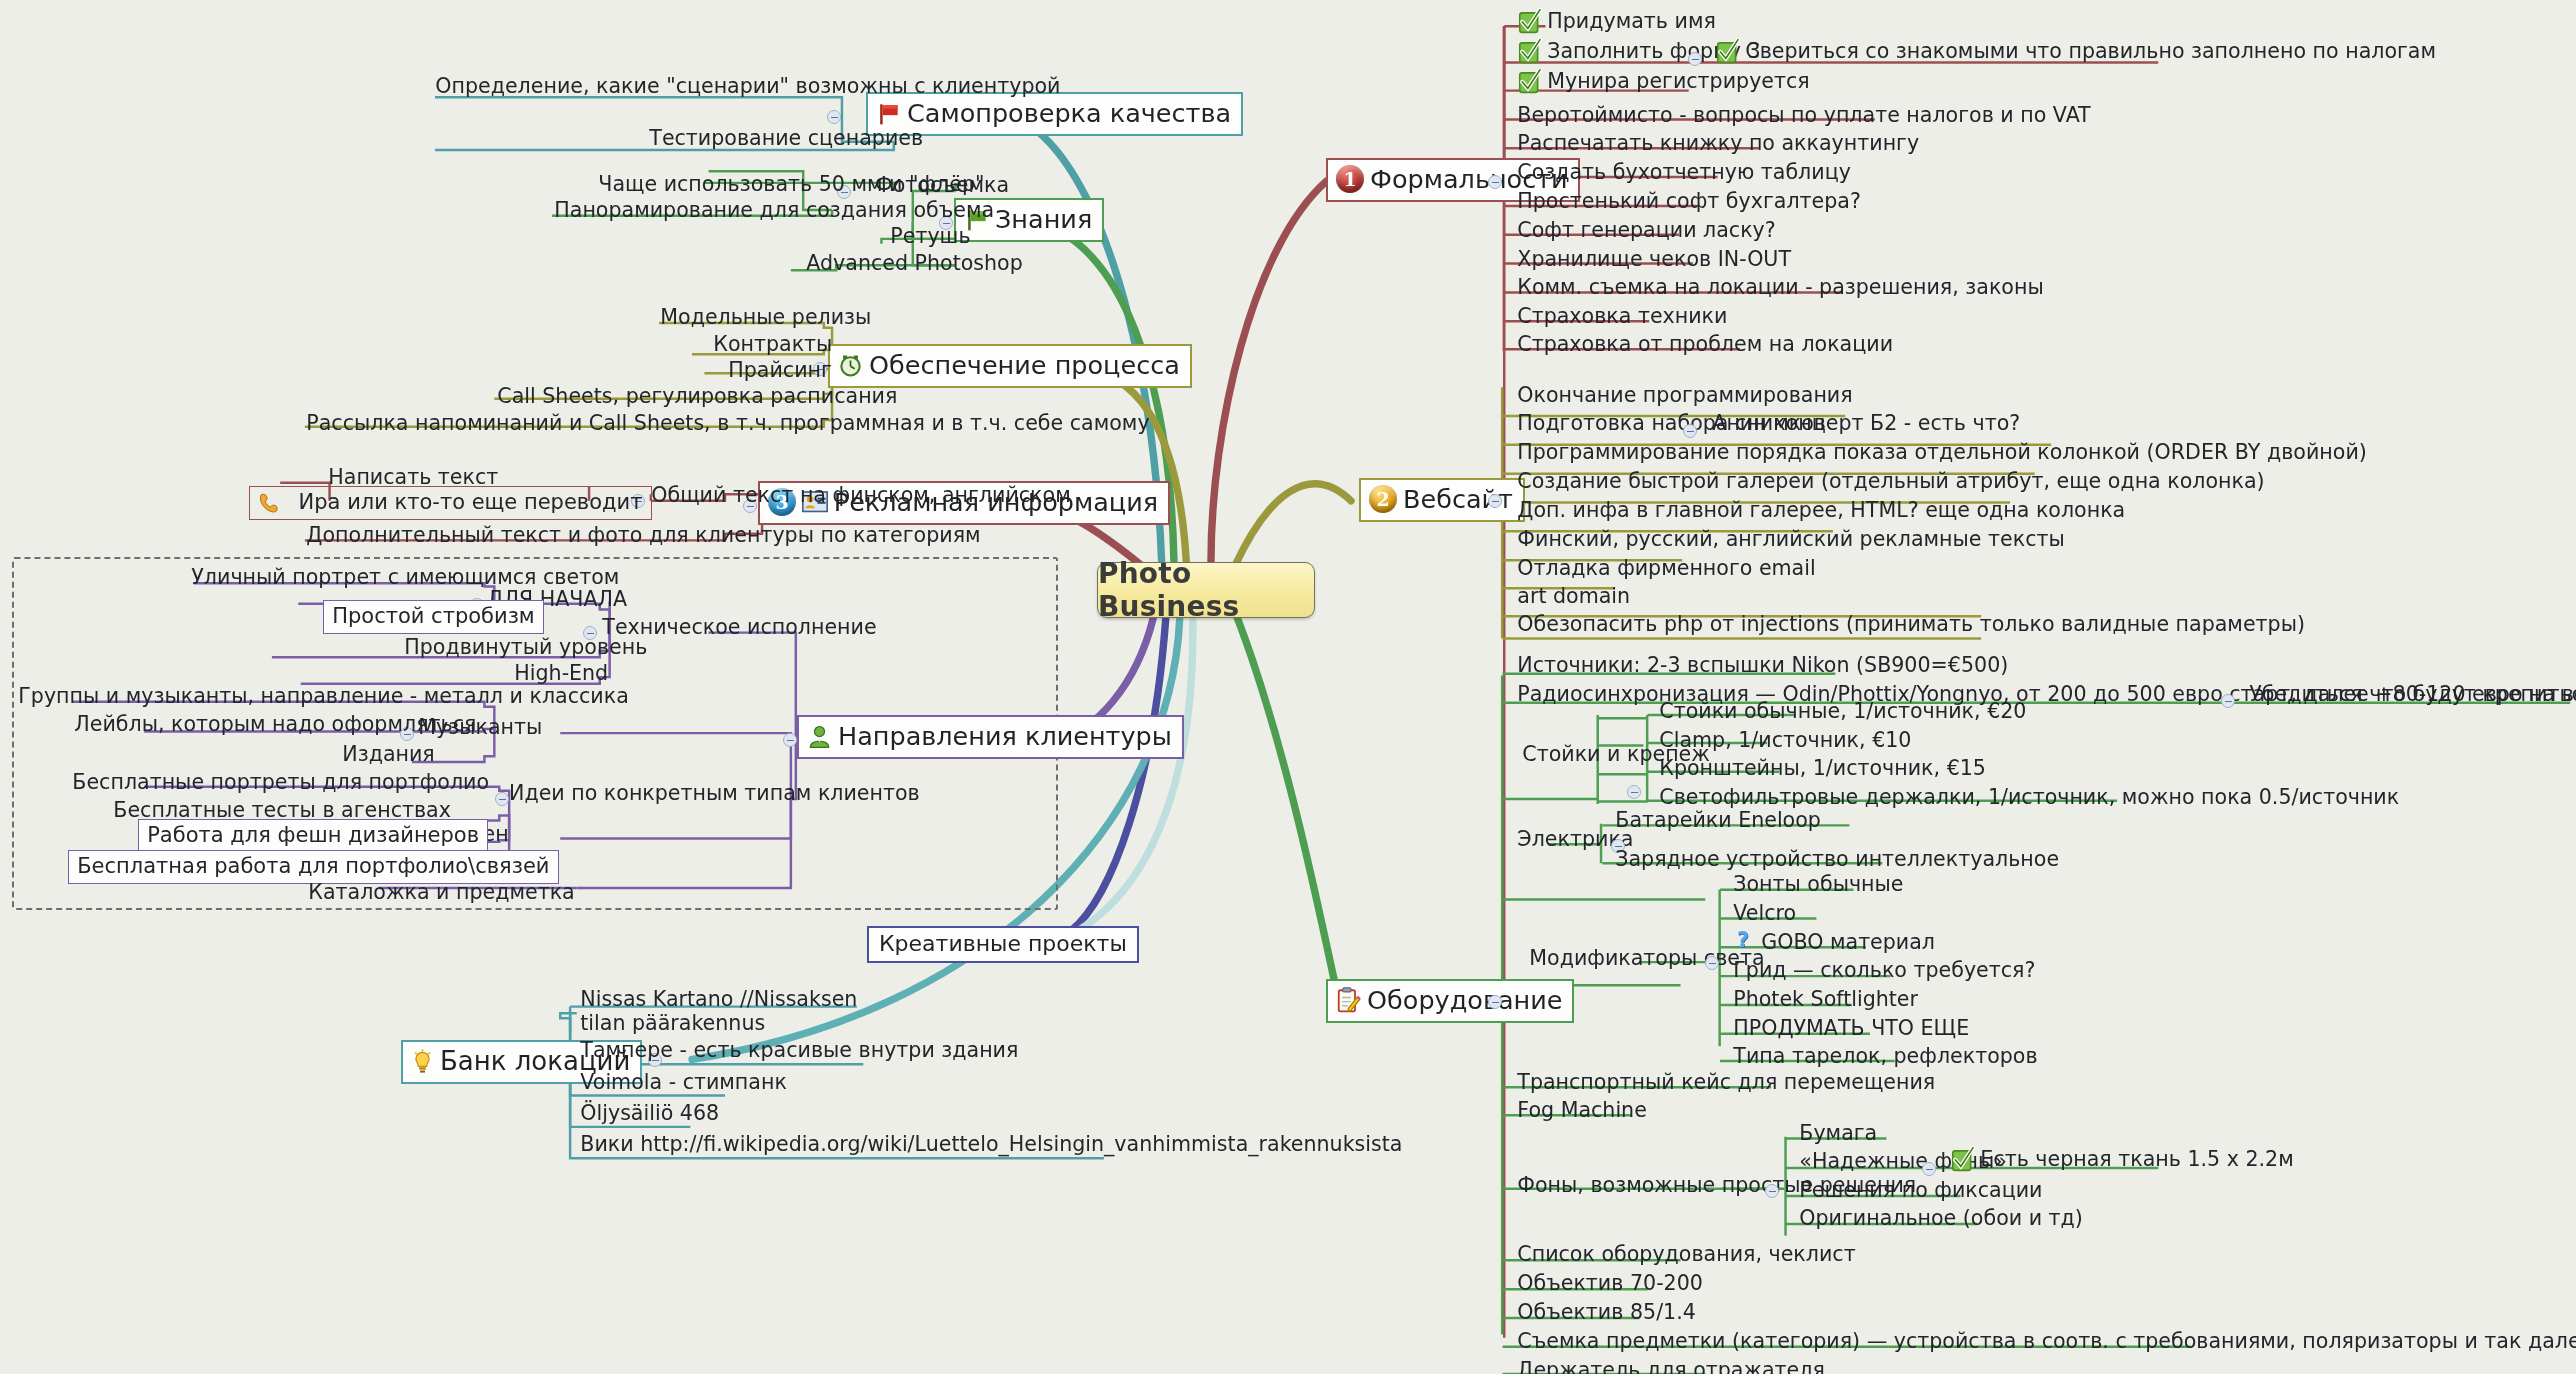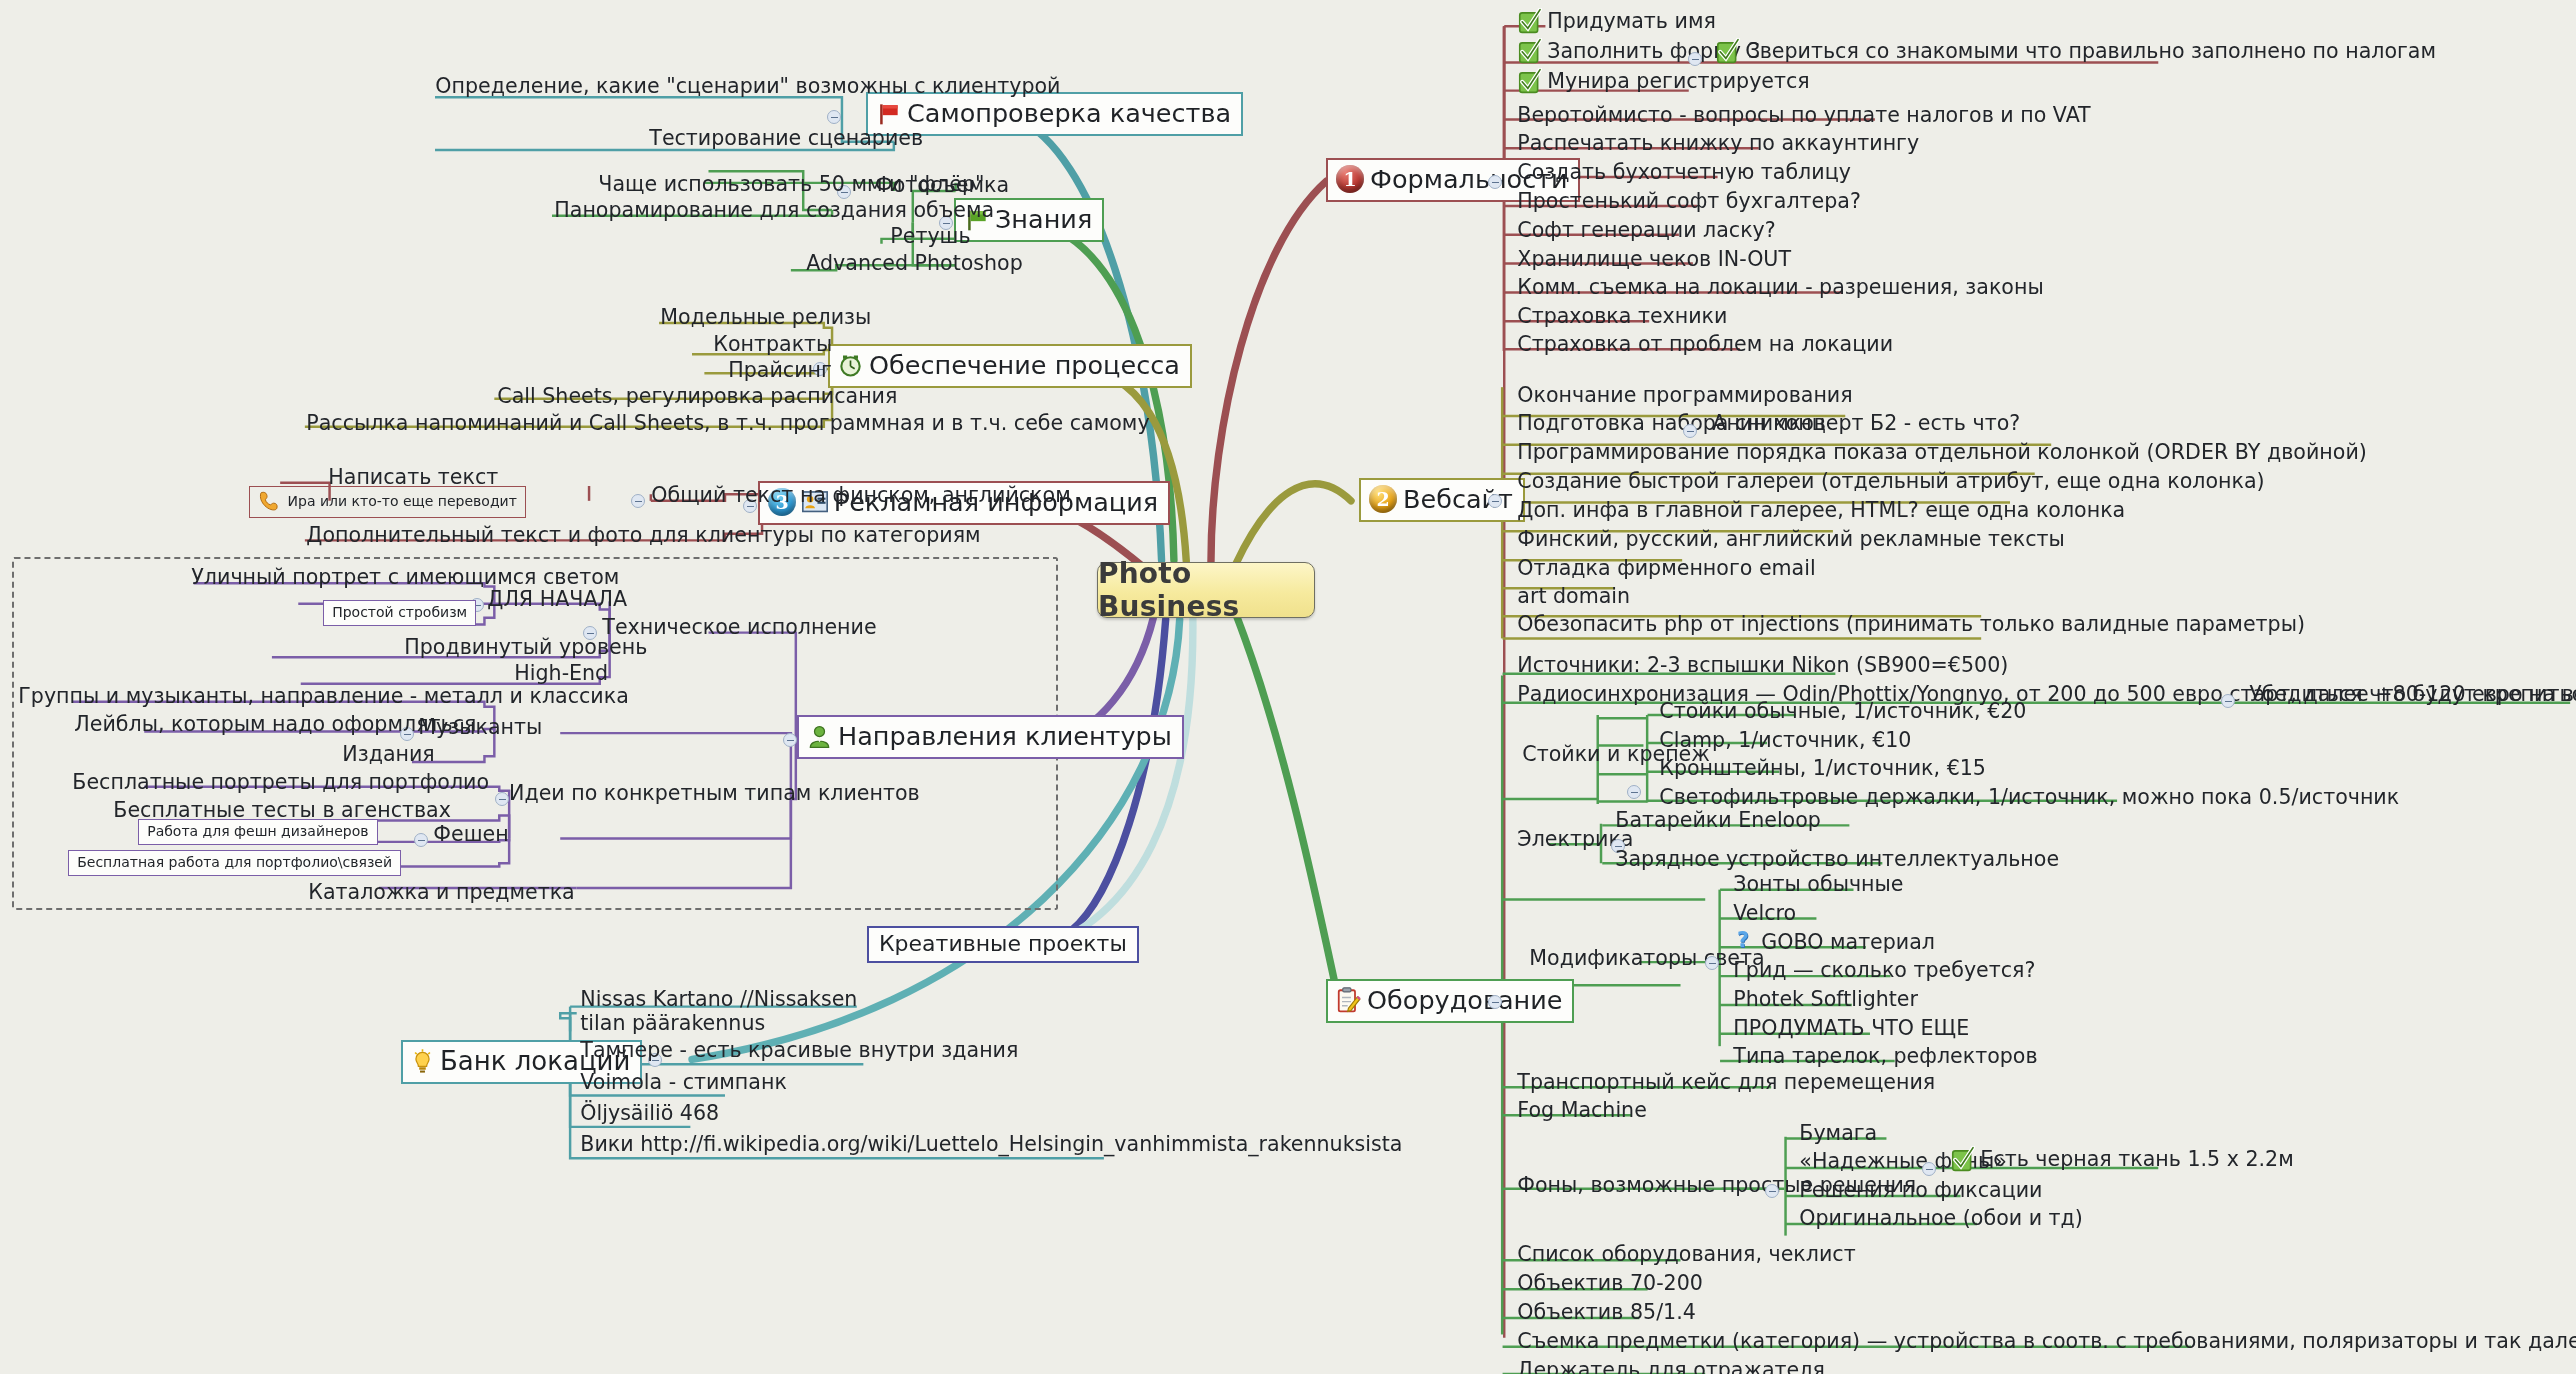--- a/index.html
+++ b/index.html
@@ -38,25 +38,25 @@
     white-space:nowrap;
     box-sizing:border-box;
   }
   .branch .lbl{display:block;}
 
   
   .boxed{
     position:absolute;
     background:transparent;
     border:1.6px solid #9c4f52;
-    font-size:14px;
+    font-size:21px;
     color:#22252a;
     white-space:nowrap;
     padding:3.3px 8.2px 5px 8.2px;
-    display:flex;align-items:center;gap:8px;
+    display:flex;align-items:center;gap:19px;
     box-sizing:border-box;
     justify-content:center;
   }
   .boxed.violet{border-color:#7b5ea8;background:#fdfdfb;}
 
   
   #central{
     position:absolute;
     left:1097px;top:562px;
     width:216px;height:54px;

